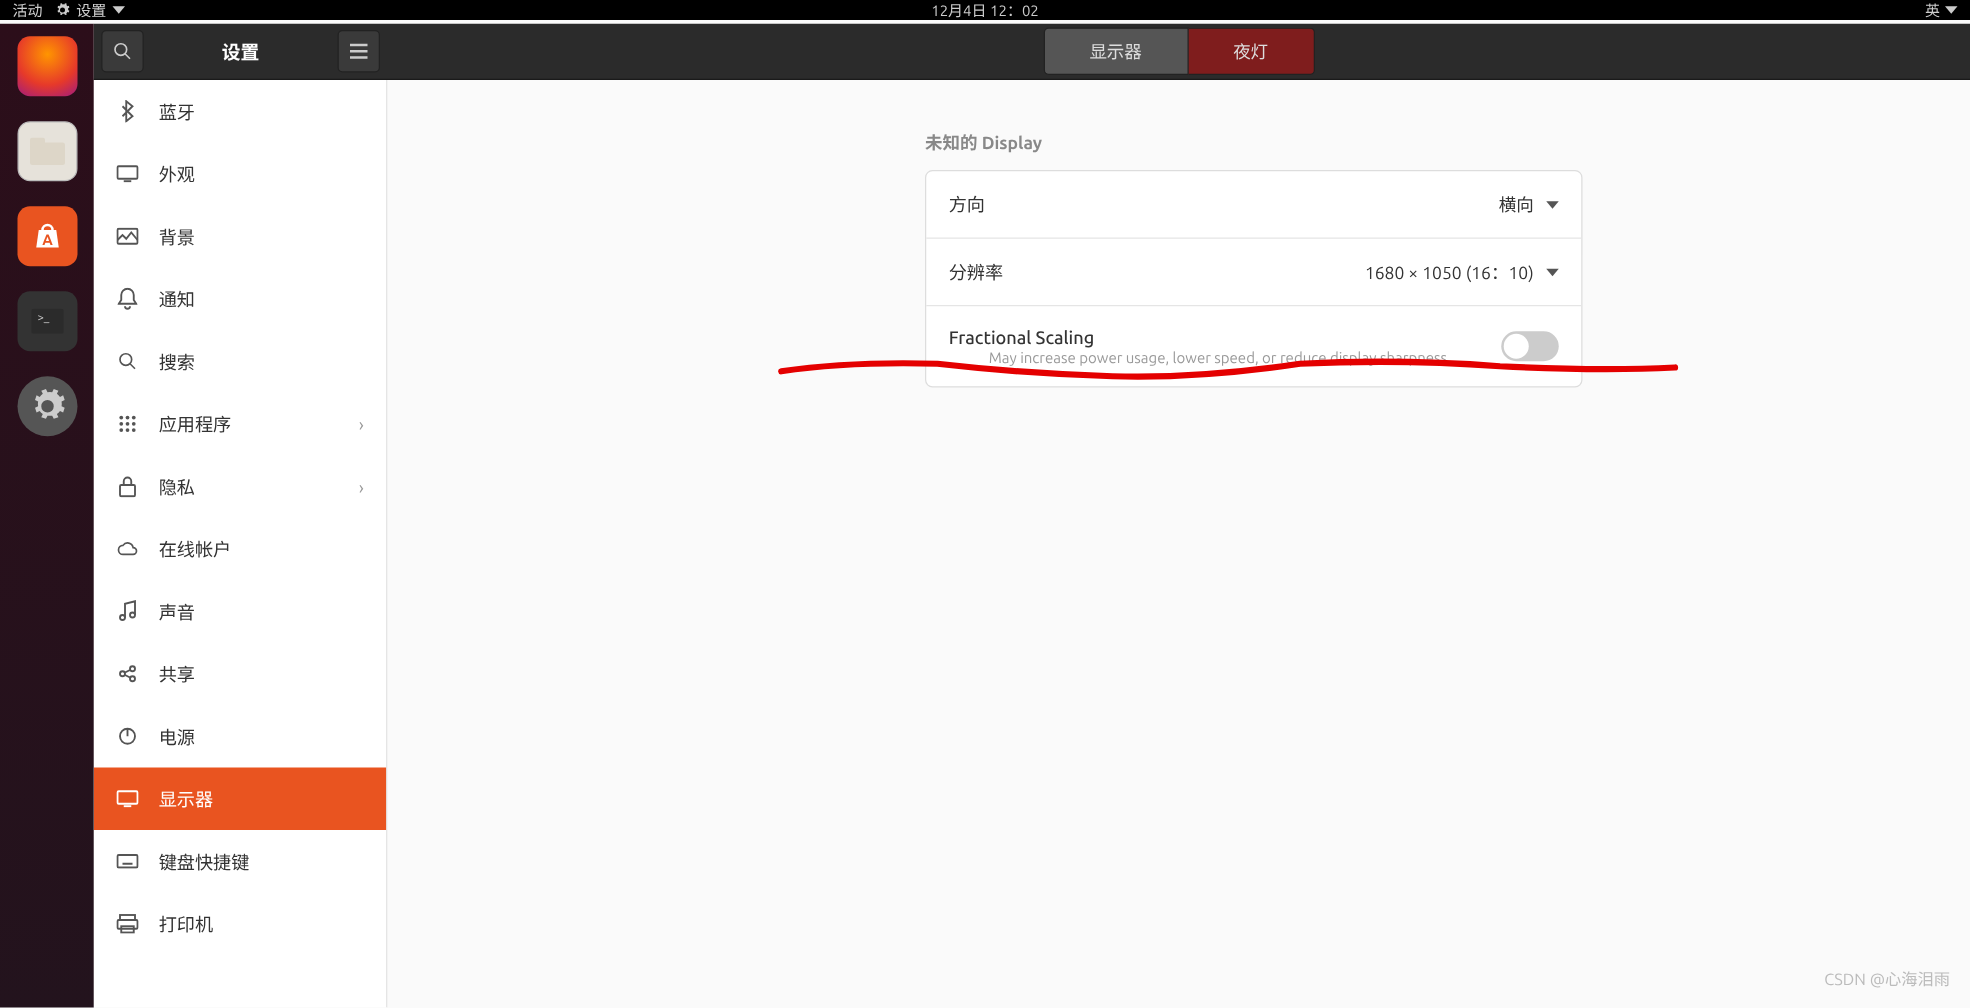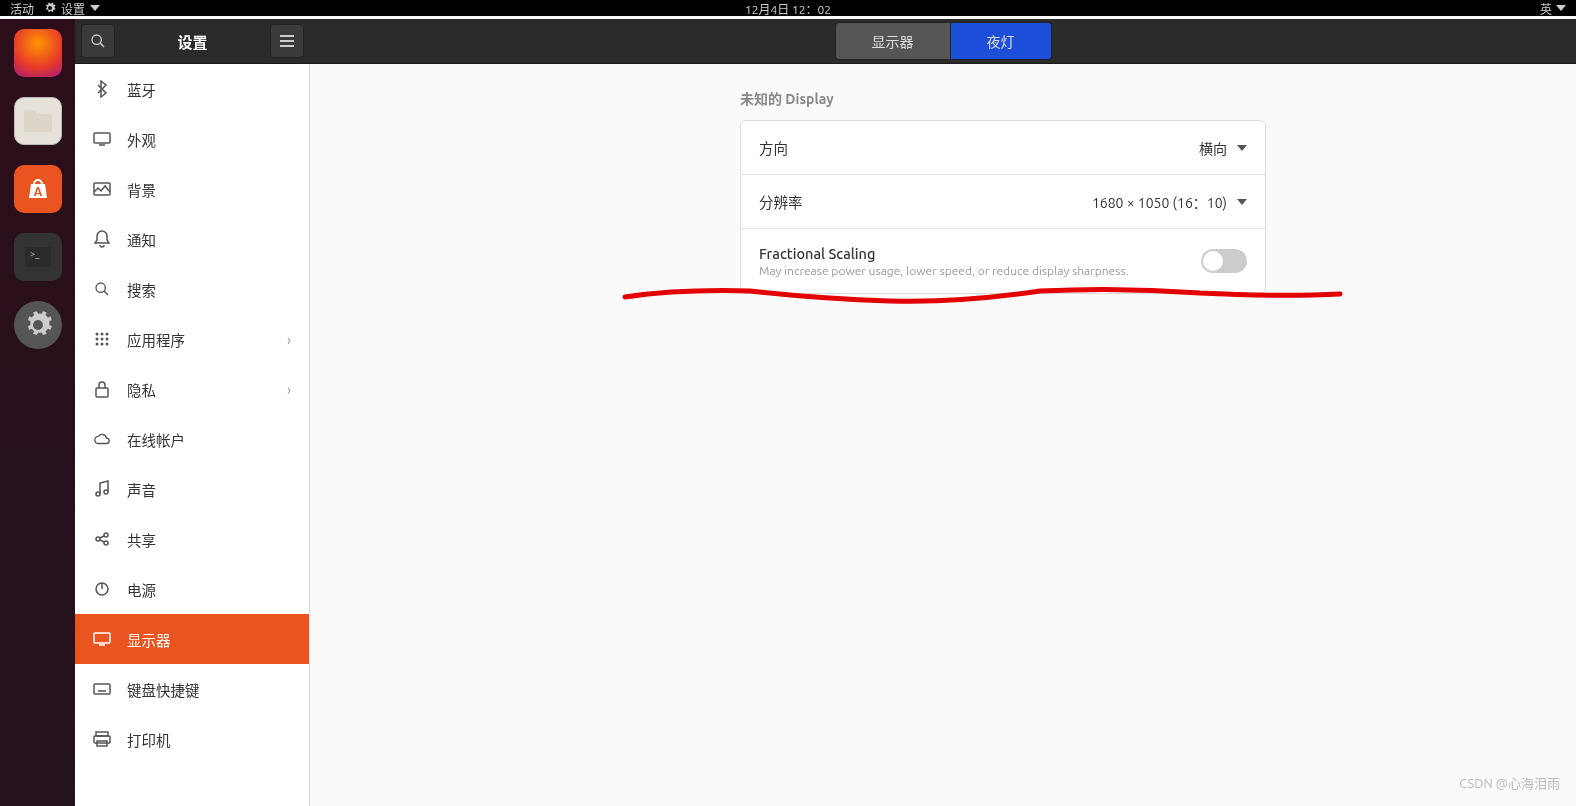--- a/index.html
+++ b/index.html
@@ -21,41 +21,41 @@
 .dock-settings { background: #555; border-radius: 50%; }
 
 .window { position: absolute; left: 75px; top: 19px; right: 0; bottom: 0; display: flex; flex-direction: column; }
 
 .headerbar { height: 45px; background: #2b2b2b; display: flex; align-items: center; border-bottom: 1px solid #1a1a1a; }
 .headerbar .sidebar-head { width: 235px; height: 100%; display: flex; align-items: center; justify-content: space-between; padding: 0 6px; }
 .headerbar .icon-btn { width: 34px; height: 34px; background: #3a3a3a; border: 1px solid #222; border-radius: 4px; display: flex; align-items: center; justify-content: center; color: #ccc; cursor: pointer; }
 .headerbar .title { color: #fff; font-size: 15px; font-weight: bold; }
 .headerbar .tabs-center { flex: 1; display: flex; justify-content: center; }
 .tab-switcher { display: flex; }
-.tab-switcher .tab { padding: 8px 36px; background: #1d4ed8; color: #ddd; border: 1px solid #222; font-size: 14px; cursor: pointer; }
+.tab-switcher .tab { padding: 8px 36px; background: #7f1d1d; color: #ddd; border: 1px solid #222; font-size: 14px; cursor: pointer; }
 .tab-switcher .tab.active { background: #555; }
 .tab-switcher .tab:first-child { border-radius: 4px 0 0 4px; }
 .tab-switcher .tab:last-child { border-radius: 0 4px 4px 0; border-left: none; }
 
 .body { flex: 1; display: flex; overflow: hidden; }
 .sidebar { width: 235px; background: #fff; border-right: 1px solid #ddd; overflow-y: auto; }
 .side-item { height: 50px; display: flex; align-items: center; padding: 0 18px; gap: 16px; color: #333; font-size: 14.5px; cursor: pointer; }
 .side-item.selected { background: #e95420; color: #fff; }
 .side-item .chev { margin-left: auto; color: #999; }
 .side-icon { width: 18px; height: 18px; display: flex; align-items: center; justify-content: center; color: #555; }
 .side-item.selected .side-icon { color: #fff; }
 
-.content { flex: 1; background: #fafafa; padding: 24px 60px; overflow: auto; position: relative; }
+.content { flex: 1; background: #fafafa; padding: 40px 60px; overflow: auto; position: relative; }
 .section-title { color: #888; font-weight: bold; font-size: 14px; margin-left: 370px; margin-bottom: 12px; }
 .panel { width: 526px; margin-left: 370px; background: #fff; border: 1px solid #ddd; border-radius: 6px; }
 .row { display: flex; align-items: center; padding: 16px 18px; border-bottom: 1px solid #e5e5e5; cursor: pointer; }
 .row:last-child { border-bottom: none; }
 .row .label { font-size: 14.5px; color: #333; }
 .row .value { margin-left: auto; color: #333; font-size: 14px; display: flex; align-items: center; gap: 10px; }
-.row .desc { font-size: 12px; color: #999; margin-top: 2px; }
+.row .desc { font-size: 12px; color: #999; margin-top: 2px; margin-left: 32px; }
 .row .title-l { font-size: 14.5px; color: #333; font-weight: 500; }
 .toggle { width: 46px; height: 24px; background: #ccc; border-radius: 12px; position: relative; cursor: pointer; }
 .toggle::after { content: ""; position: absolute; left: 2px; top: 2px; width: 20px; height: 20px; background: #fff; border-radius: 50%; }
 
 .annotation { position: absolute; left: 310px; top: 215px; pointer-events: none; }
 
 .watermark { position: absolute; right: 16px; bottom: 14px; color: #bbb; font-size: 13px; }
 
 .chevdown { display:inline-block; width:0; height:0; border-left:5px solid transparent; border-right:5px solid transparent; border-top:6px solid #555; }
 </style>

